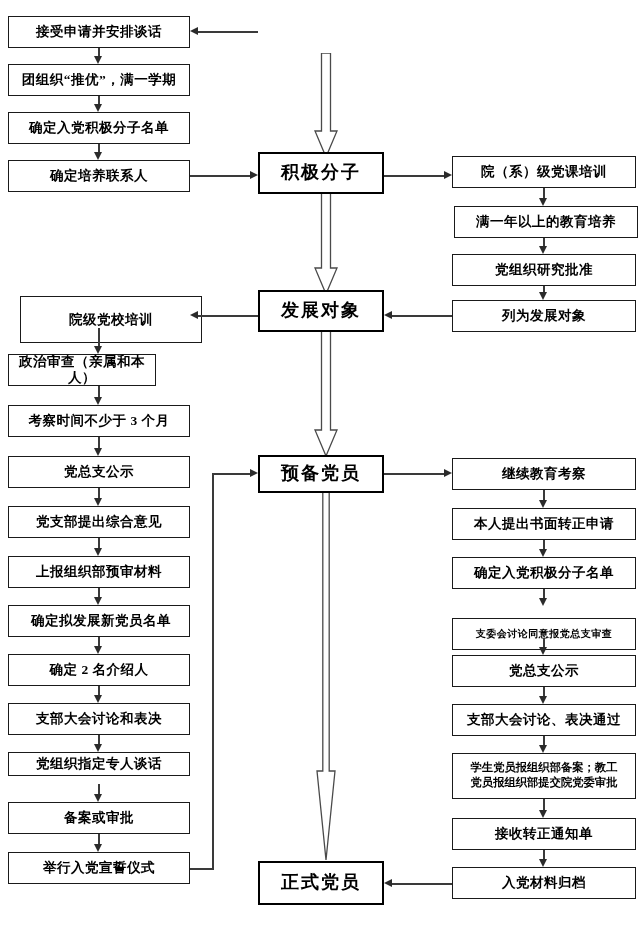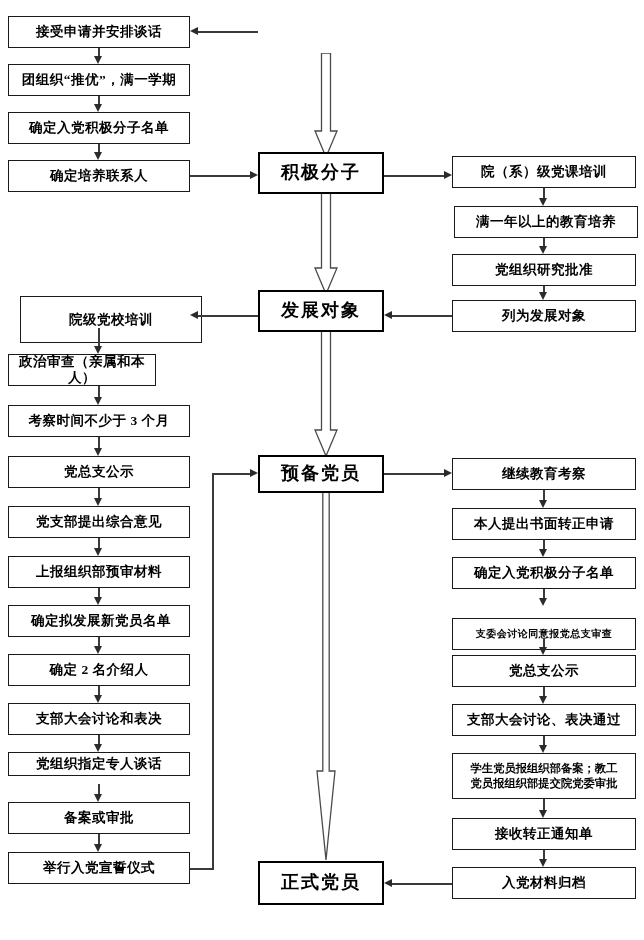--- a/index.html
+++ b/index.html
@@ -29,20 +29,21 @@
     font-size:13.5px;
     font-weight:600;
     color:#000;
     padding:0 2px;
     white-space:pre-line;
   }
   .box.two-line{
     font-size:11.3px;
     line-height:1.35;
     letter-spacing:0px;
+    font-family:Liberation Mono, monospace;
   }
   
   .milestone{
     border:2.6px solid #000;
     font-size:18px;
     font-weight:bold;
     letter-spacing:2px;
     font-family:"Liberation Sans","DejaVu Sans",sans-serif;
   }
   

